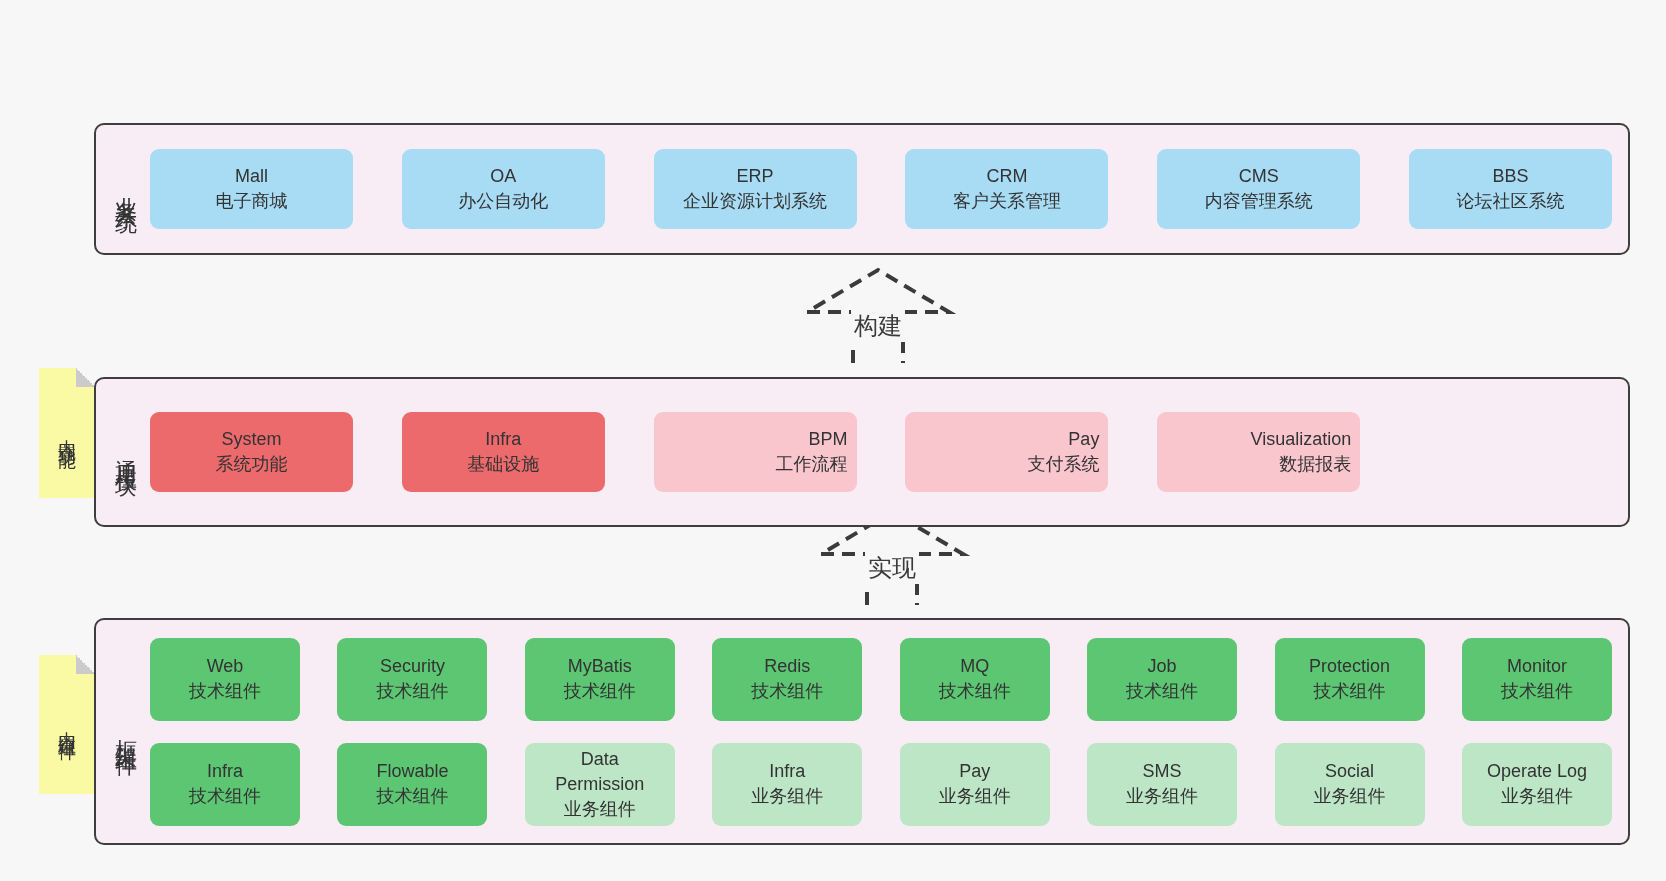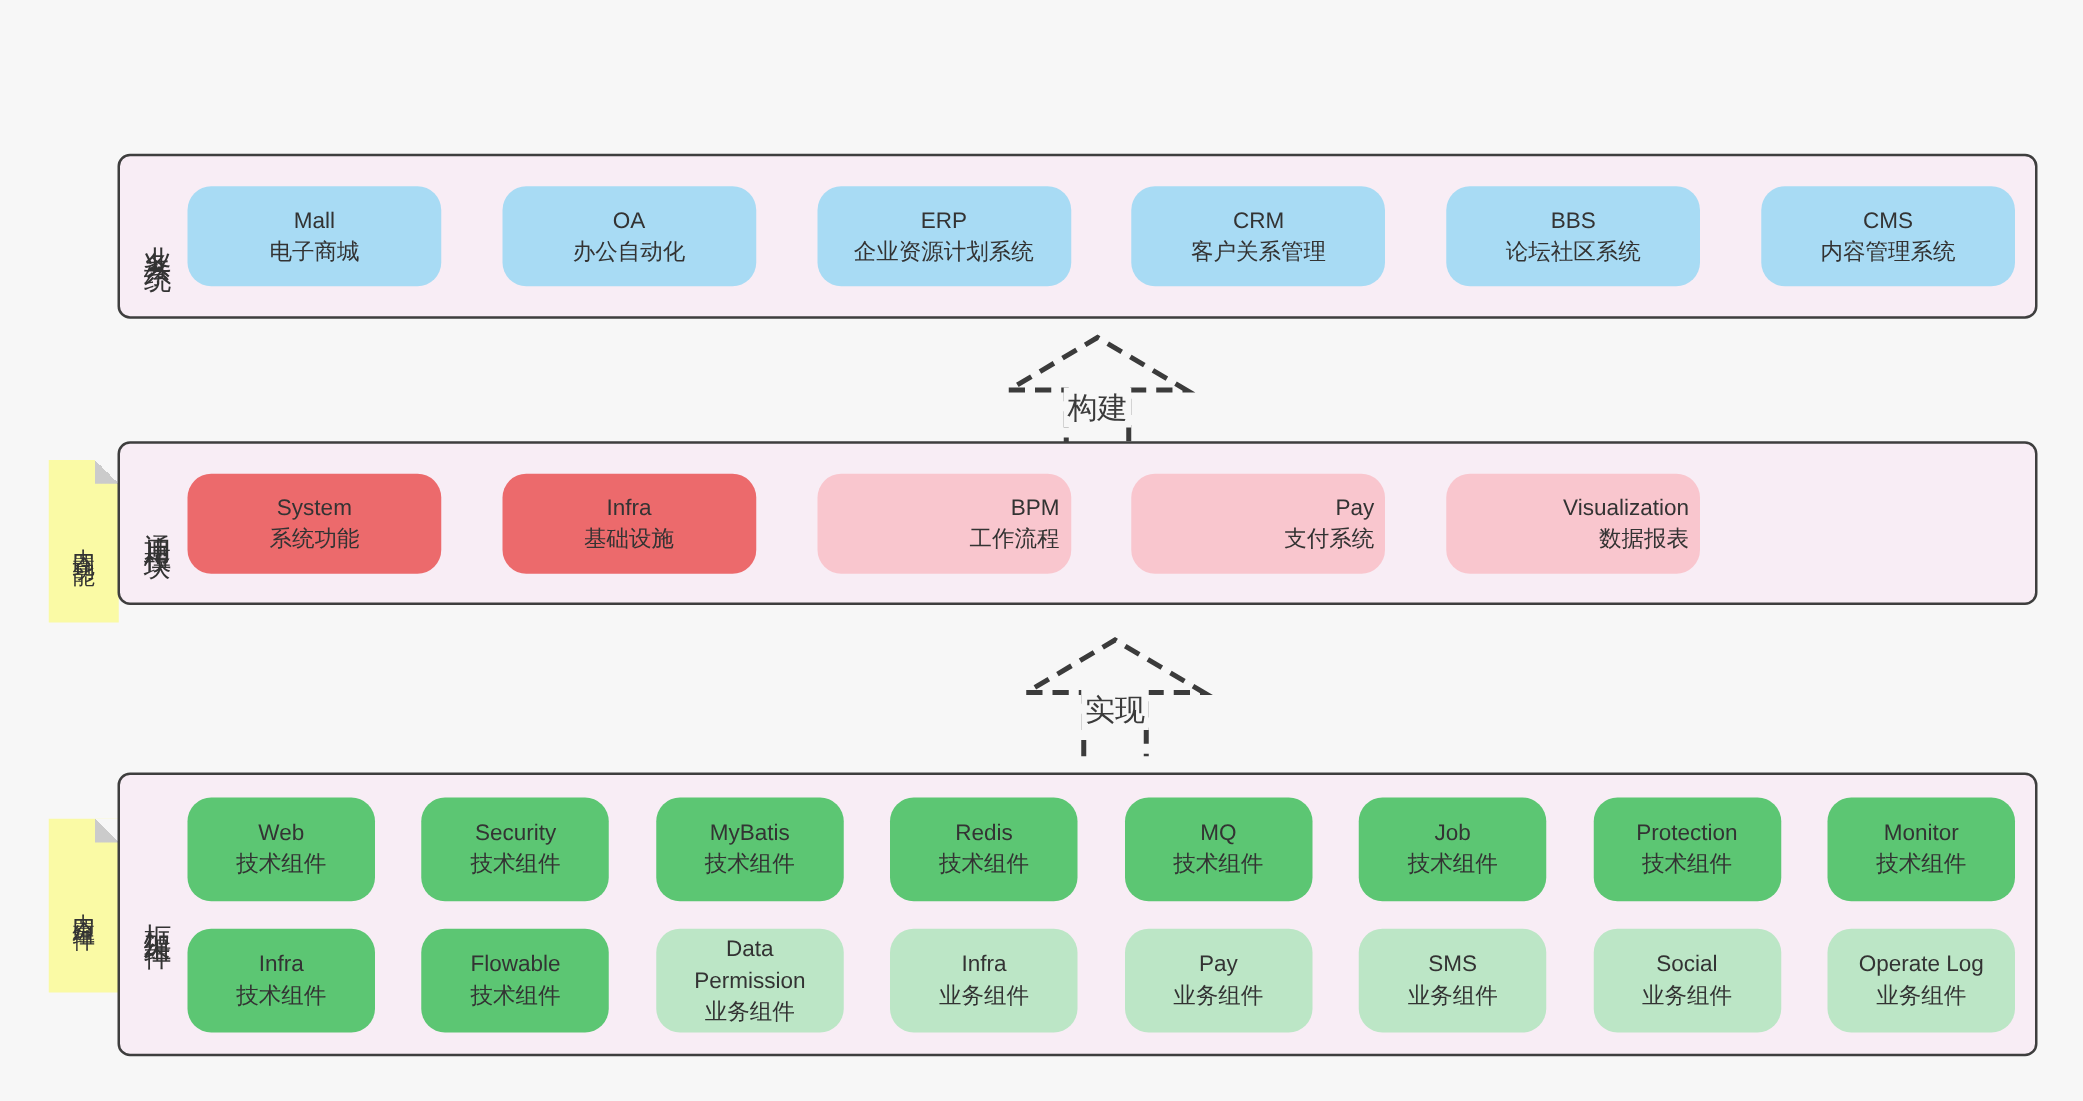--- a/index.html
+++ b/index.html
@@ -16,38 +16,38 @@
   }
   .canvas{position:absolute;inset:0;}
 
   
   .panel{
     position:absolute;left:94px;width:1536px;
     background:var(--panel);border:2px solid var(--border);border-radius:10px;
     display:flex;z-index:1;
   }
   .panel-business{top:123px;height:132px;}
-  .panel-modules{top:353px;height:131px;}
+  .panel-modules{top:377px;height:150px;}
   .panel-framework{top:618px;height:227px;}
 
   .vlabel{
     flex:0 0 54px;display:flex;align-items:center;justify-content:center;
     writing-mode:vertical-rl;text-orientation:upright;
     font-size:22px;letter-spacing:5px;color:var(--text);
     padding-left:6px;
   }
   .boxes{
     flex:1;display:grid;align-content:center;justify-content:space-between;
     padding-right:16px;
   }
   .cols6{grid-template-columns:repeat(6,203px);grid-auto-rows:80px;}
   .cols8{grid-template-columns:repeat(8,150px);grid-auto-rows:83px;row-gap:22px;}
 
   .box{
-    height:100%;border-radius:19px;
+    height:100%;border-radius:9px;
     display:flex;flex-direction:column;align-items:center;justify-content:center;
     text-align:center;font-size:18px;line-height:25px;color:var(--text);
     padding:2px 9px;
   }
   .box span{display:block;}
   .box[data-variant="blue"]{background:var(--blue);}
   .box[data-variant="red"]{background:var(--red);}
   .box[data-variant="pink"]{background:var(--pink);align-items:flex-end;}
   .box[data-variant="green"]{background:var(--green);}
   .box[data-variant="lightgreen"]{background:var(--lightgreen);}
@@ -107,26 +107,26 @@
       </div>
       <div class="box" data-variant="blue">
         <span>ERP</span>
         <span>企业资源计划系统</span>
       </div>
       <div class="box" data-variant="blue">
         <span>CRM</span>
         <span>客户关系管理</span>
       </div>
       <div class="box" data-variant="blue">
+        <span>CMS</span>
+        <span>内容管理系统</span>
+      </div>
+      <div class="box" data-variant="blue">
         <span>BBS</span>
         <span>论坛社区系统</span>
-      </div>
-      <div class="box" data-variant="blue">
-        <span>CMS</span>
-        <span>内容管理系统</span>
       </div>
     </div>
   </section>
 
   <div class="arrow arrow-build">
     <svg viewBox="0 0 148 98">
       <path d="M49 97 L49 46 L3 46 L74 4 L145 46 L99 46 L99 97" fill="none" stroke="currentColor" stroke-width="4" stroke-dasharray="13 8"></path>
     </svg>
     <span class="arrow-label">构建</span>
   </div>

